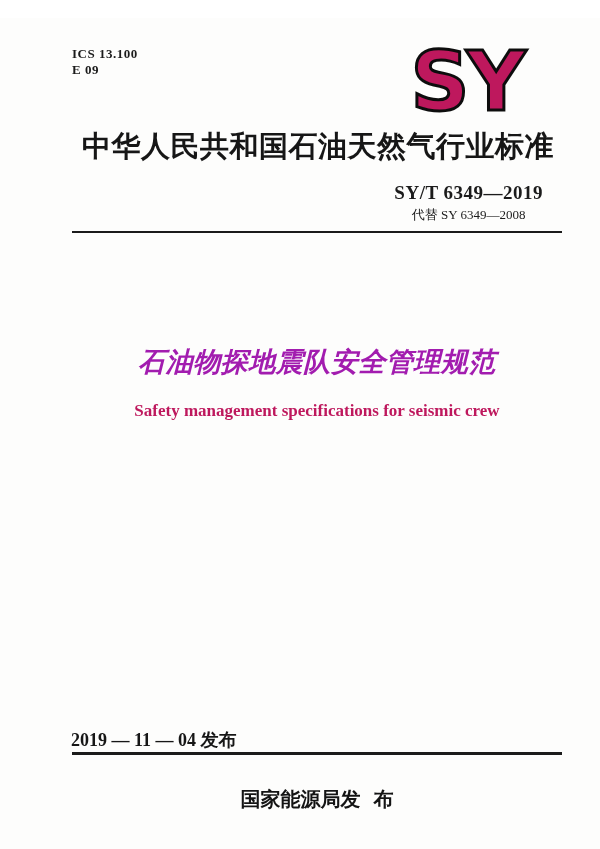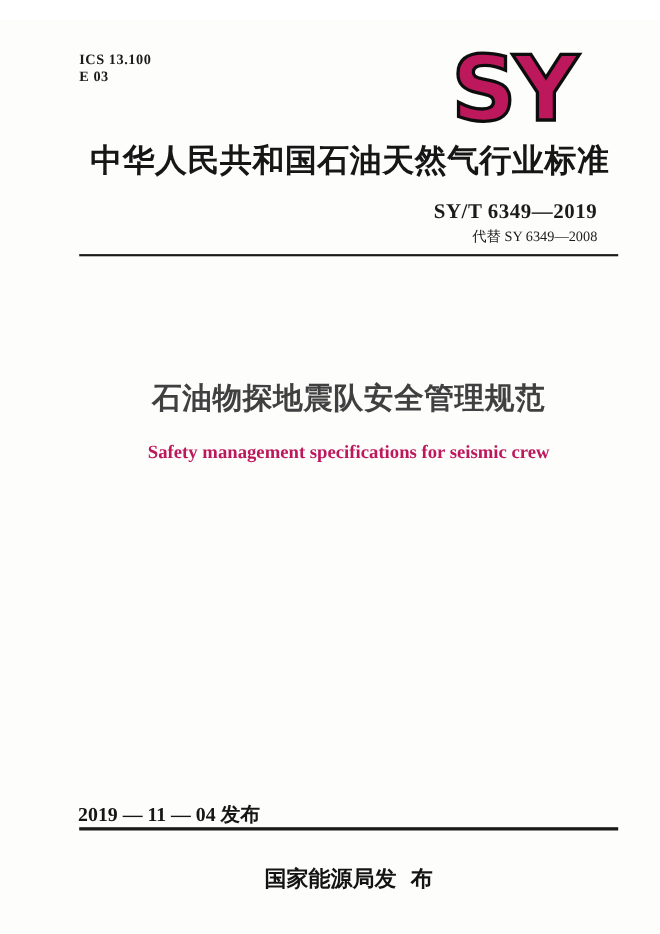--- a/index.html
+++ b/index.html
@@ -61,21 +61,21 @@
     text-align-last: justify;
     white-space: nowrap;
     letter-spacing: 0.5px;
   }
 
   
   .std-num-block {
     position: absolute;
     right: 57px;
     top: 164px;
-    text-align: right;
+    text-align: center;
     font-family: "Liberation Serif", "DejaVu Serif", serif;
     color: #1b1b1b;
   }
   .std-number {
     font-weight: 700;
     font-size: 19px;
     line-height: 22px;
     letter-spacing: 0.5px;
   }
   .replaces-note {
@@ -98,22 +98,23 @@
   .title-cn {
     position: absolute;
     left: 72px;
     top: 327px;
     width: 490px;
     text-align: center;
     font-weight: 700;
     font-size: 27px;
     line-height: 34px;
     letter-spacing: 0.5px;
-    color: #404040;
+    color: #a21caf;
     white-space: nowrap;
+    font-style: italic;
   }
   .title-en {
     position: absolute;
     left: 72px;
     top: 383px;
     width: 490px;
     text-align: center;
     font-family: "Liberation Serif", "DejaVu Serif", serif;
     font-weight: 700;
     font-size: 17px;
@@ -155,21 +156,21 @@
   }
   .publish-label { letter-spacing: 13px; margin-right: -13px; }
 </style>
 </head>
 <body>
 
 <div class="page">
 
   <div class="ics-block">
     <div>ICS 13.100</div>
-    <div>E 03</div>
+    <div>E 09</div>
   </div>
 
   <div class="sy-logo">SY</div>
 
   <div class="std-type-title">中华人民共和国石油天然气行业标准</div>
 
   <div class="std-num-block">
     <div class="std-number">SY/T 6349—2019</div>
     <div class="replaces-note">代替 SY 6349—2008</div>
   </div>

